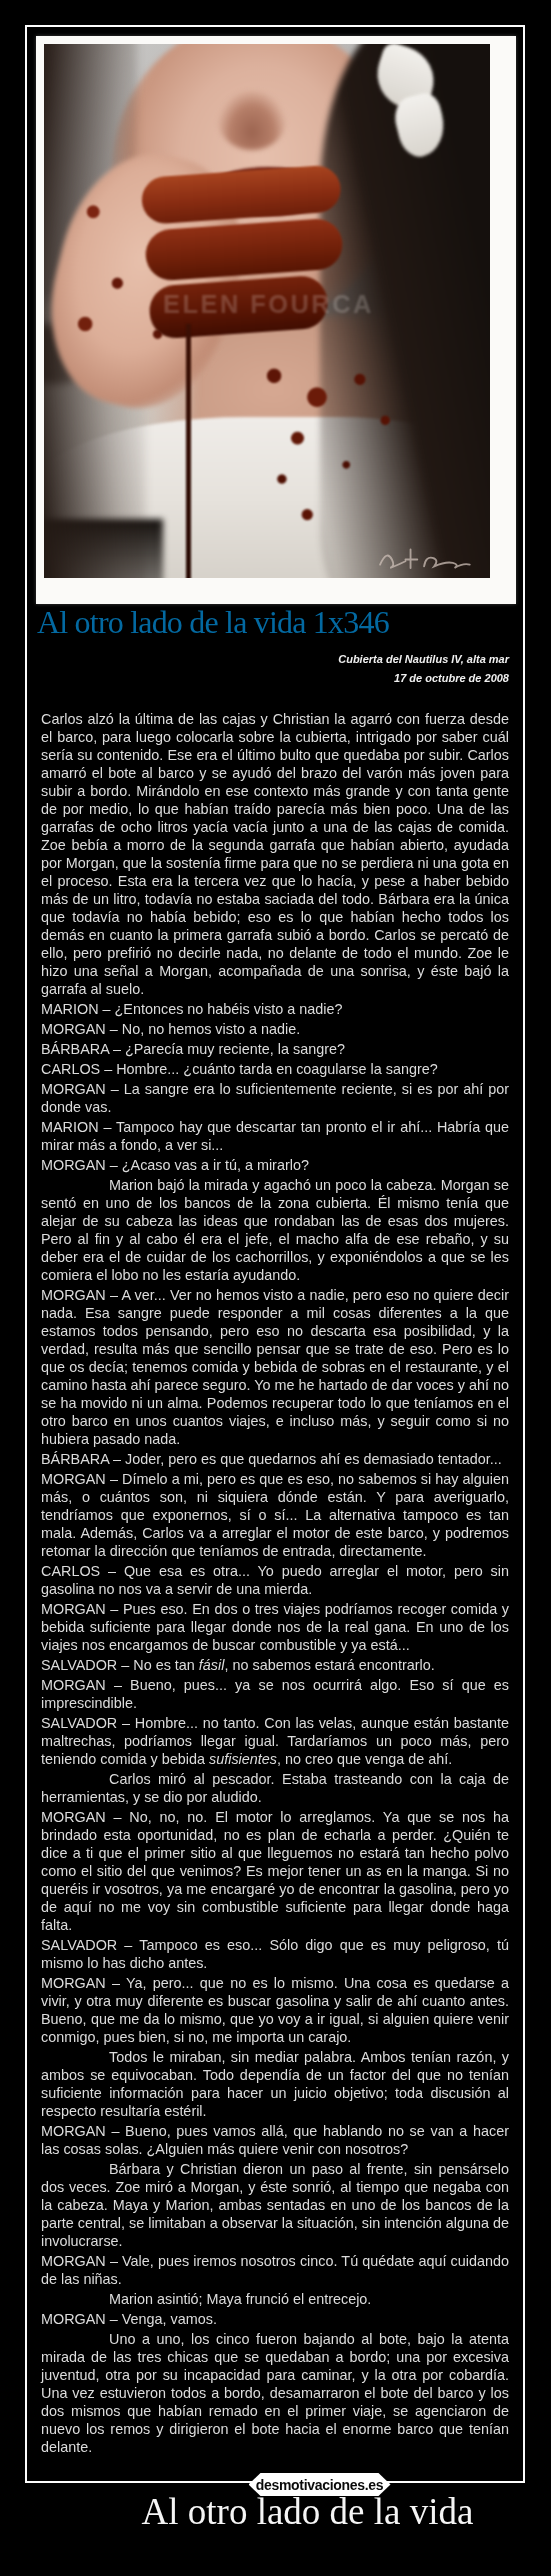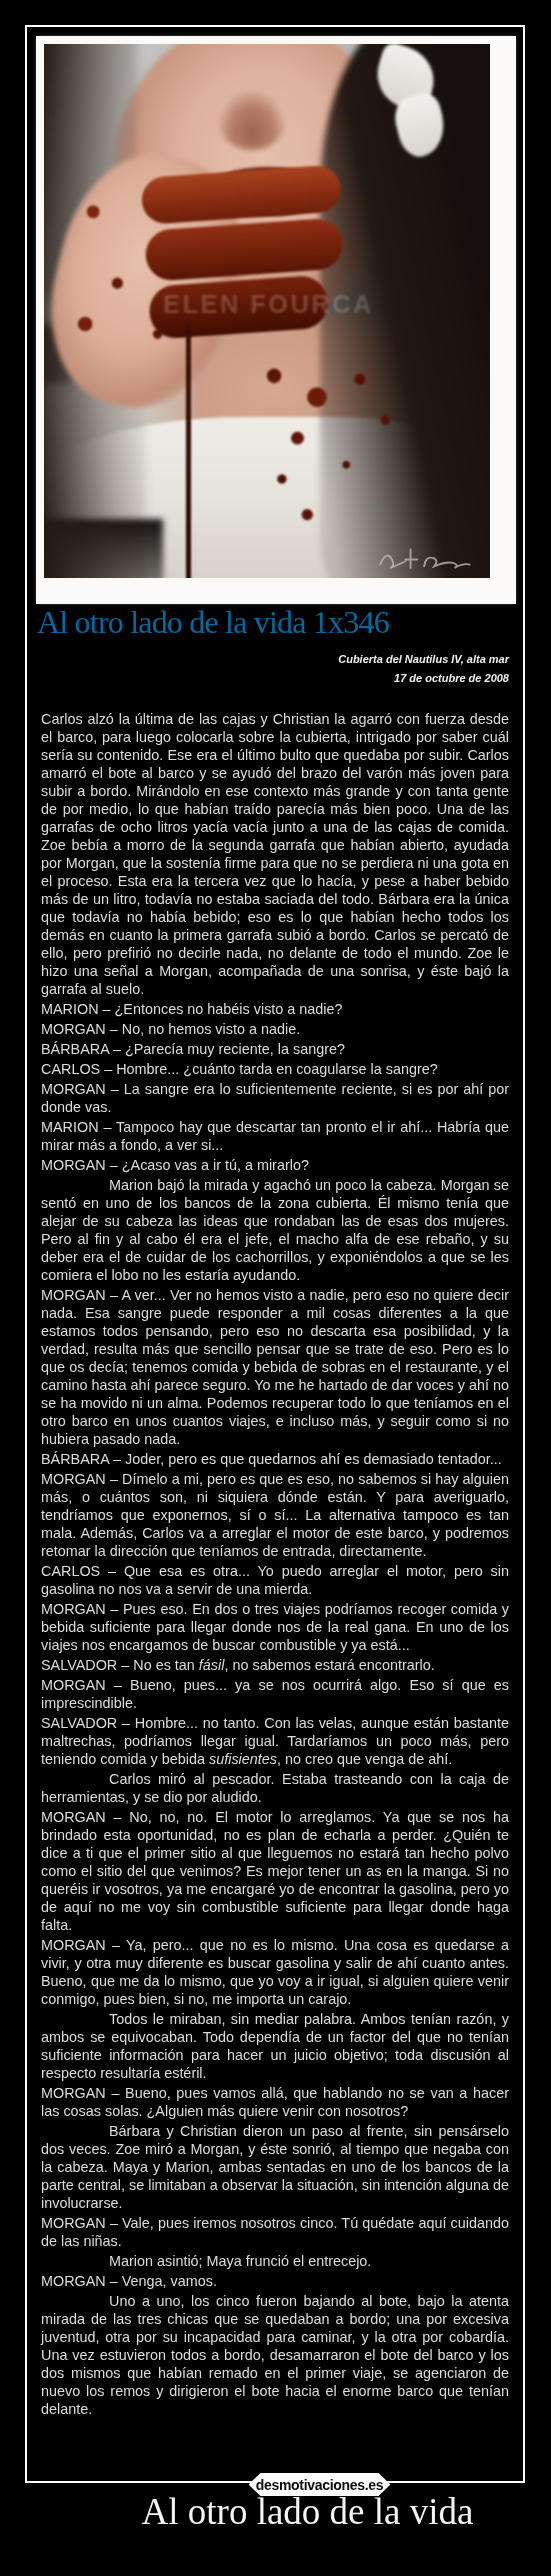--- a/index.html
+++ b/index.html
@@ -217,20 +217,21 @@
     <p class="story-p"><span>MORGAN – A ver... Ver no hemos visto a nadie, pero eso no quiere decir nada. Esa sangre puede responder a mil cosas diferentes a la que estamos todos pensando, pero eso no descarta esa posibilidad, y la verdad, resulta más que sencillo pensar que se trate de eso. Pero es lo que os decía; tenemos comida y bebida de sobras en el restaurante, y el camino hasta ahí parece seguro. Yo me he hartado de dar voces y ahí no se ha movido ni un alma. Podemos recuperar todo lo que teníamos en el otro barco en unos cuantos viajes, e incluso más, y seguir como si no hubiera pasado nada.</span></p>
     <p class="story-p"><span>BÁRBARA – Joder, pero es que quedarnos ahí es demasiado tentador...</span></p>
     <p class="story-p"><span>MORGAN – Dímelo a mi, pero es que es eso, no sabemos si hay alguien más, o cuántos son, ni siquiera dónde están. Y para averiguarlo, tendríamos que exponernos, sí o sí... La alternativa tampoco es tan mala. Además, Carlos va a arreglar el motor de este barco, y podremos retomar la dirección que teníamos de entrada, directamente.</span></p>
     <p class="story-p"><span>CARLOS – Que esa es otra... Yo puedo arreglar el motor, pero sin gasolina no nos va a servir de una mierda.</span></p>
     <p class="story-p"><span>MORGAN – Pues eso. En dos o tres viajes podríamos recoger comida y bebida suficiente para llegar donde nos de la real gana. En uno de los viajes nos encargamos de buscar combustible y ya está...</span></p>
     <p class="story-p"><span>SALVADOR – No es tan </span><span class="it">fásil</span><span>, no sabemos estará encontrarlo.</span></p>
     <p class="story-p"><span>MORGAN – Bueno, pues... ya se nos ocurrirá algo. Eso sí que es imprescindible.</span></p>
     <p class="story-p"><span>SALVADOR – Hombre... no tanto. Con las velas, aunque están bastante maltrechas, podríamos llegar igual. Tardaríamos un poco más, pero teniendo comida y bebida </span><span class="it">sufisientes</span><span>, no creo que venga de ahí.</span></p>
     <p class="story-p indent"><span>Carlos miró al pescador. Estaba trasteando con la caja de herramientas, y se dio por aludido.</span></p>
     <p class="story-p"><span>MORGAN – No, no, no. El motor lo arreglamos. Ya que se nos ha brindado esta oportunidad, no es plan de echarla a perder. ¿Quién te dice a ti que el primer sitio al que lleguemos no estará tan hecho polvo como el sitio del que venimos? Es mejor tener un as en la manga. Si no queréis ir vosotros, ya me encargaré yo de encontrar la gasolina, pero yo de aquí no me voy sin combustible suficiente para llegar donde haga falta.</span></p>
+    <p class="story-p"><span>SALVADOR – Tampoco es eso... Sólo digo que es muy peligroso, tú mismo lo has dicho antes.</span></p>
     <p class="story-p"><span>MORGAN – Ya, pero... que no es lo mismo. Una cosa es quedarse a vivir, y otra muy diferente es buscar gasolina y salir de ahí cuanto antes. Bueno, que me da lo mismo, que yo voy a ir igual, si alguien quiere venir conmigo, pues bien, si no, me importa un carajo.</span></p>
     <p class="story-p indent"><span>Todos le miraban, sin mediar palabra. Ambos tenían razón, y ambos se equivocaban. Todo dependía de un factor del que no tenían suficiente información para hacer un juicio objetivo; toda discusión al respecto resultaría estéril.</span></p>
     <p class="story-p"><span>MORGAN – Bueno, pues vamos allá, que hablando no se van a hacer las cosas solas. ¿Alguien más quiere venir con nosotros?</span></p>
     <p class="story-p indent"><span>Bárbara y Christian dieron un paso al frente, sin pensárselo dos veces. Zoe miró a Morgan, y éste sonrió, al tiempo que negaba con la cabeza. Maya y Marion, ambas sentadas en uno de los bancos de la parte central, se limitaban a observar la situación, sin intención alguna de involucrarse.</span></p>
     <p class="story-p"><span>MORGAN – Vale, pues iremos nosotros cinco. Tú quédate aquí cuidando de las niñas.</span></p>
     <p class="story-p indent"><span>Marion asintió; Maya frunció el entrecejo.</span></p>
     <p class="story-p"><span>MORGAN – Venga, vamos.</span></p>
     <p class="story-p indent"><span>Uno a uno, los cinco fueron bajando al bote, bajo la atenta mirada de las tres chicas que se quedaban a bordo; una por excesiva juventud, otra por su incapacidad para caminar, y la otra por cobardía. Una vez estuvieron todos a bordo, desamarraron el bote del barco y los dos mismos que habían remado en el primer viaje, se agenciaron de nuevo los remos y dirigieron el bote hacia el enorme barco que tenían delante.</span></p>
   </div>
 

